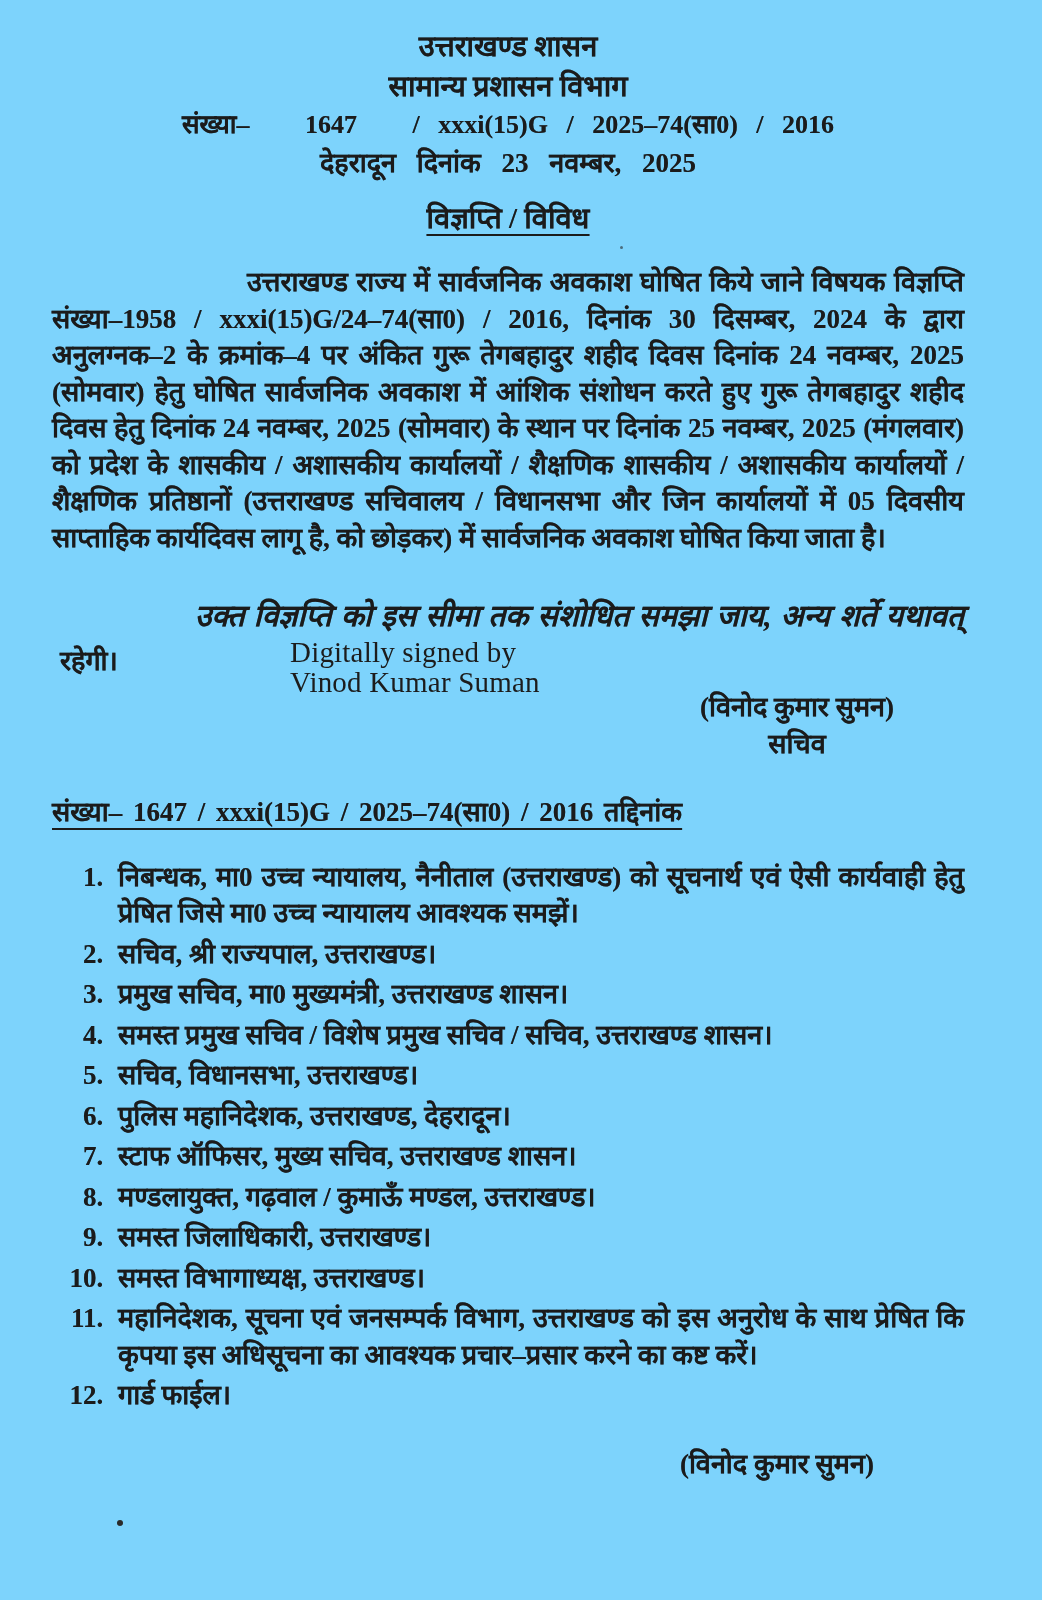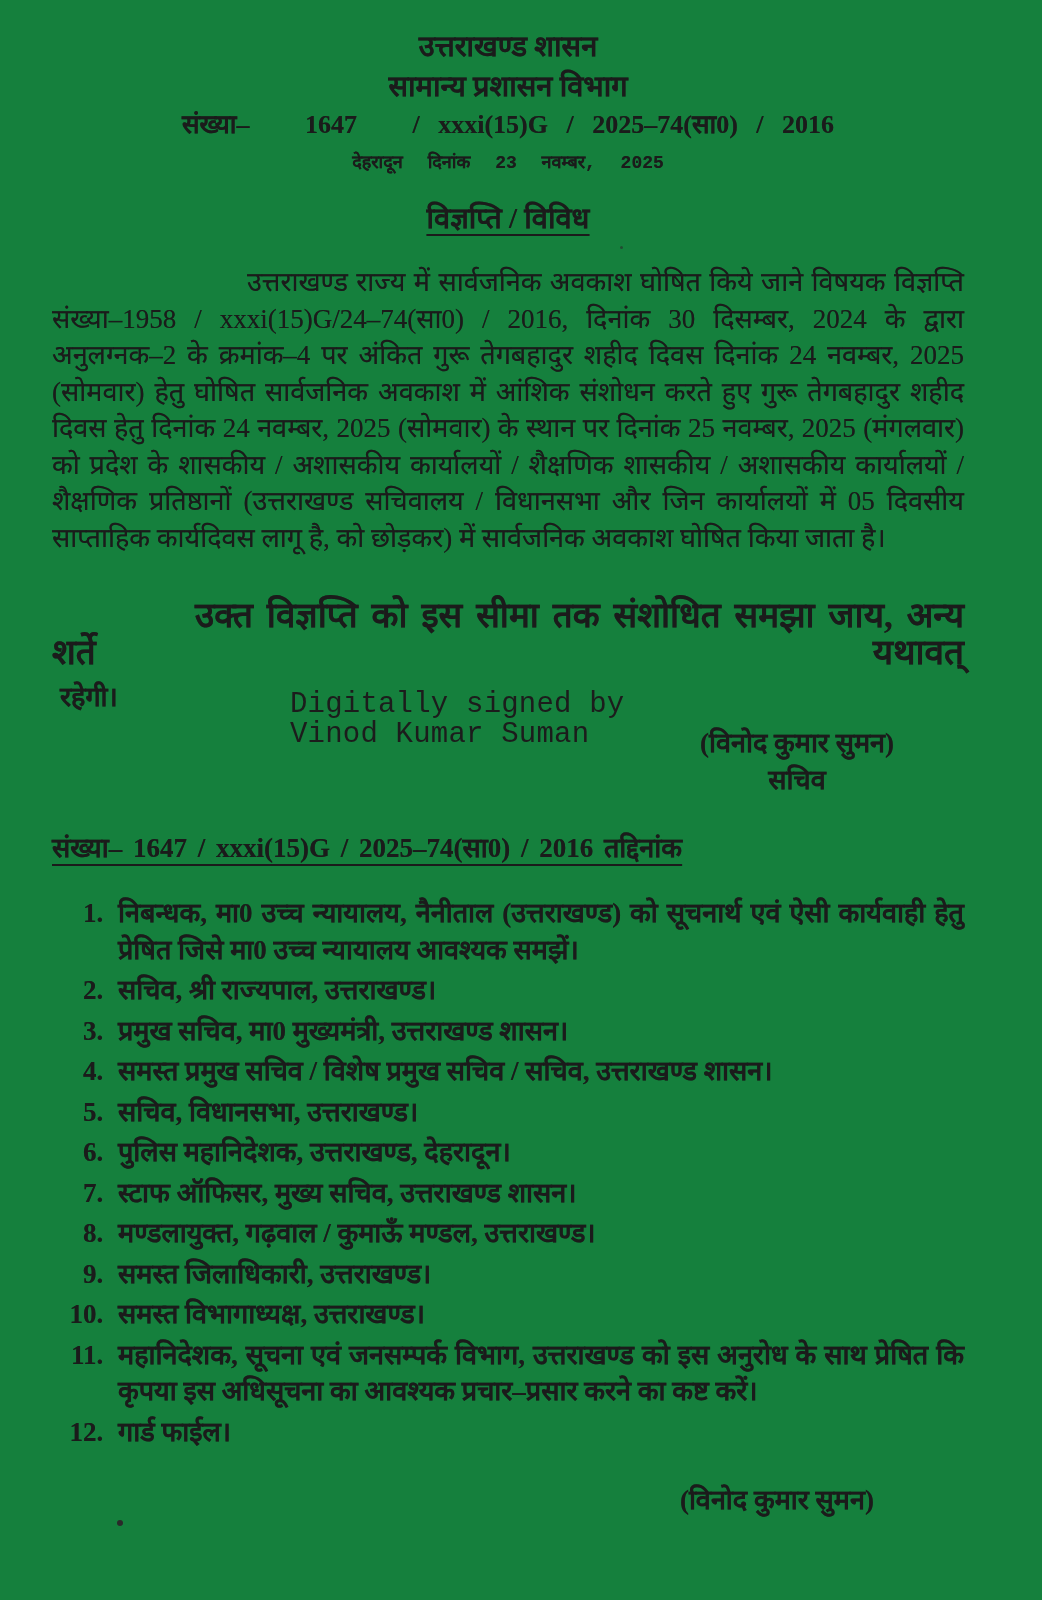--- a/index.html
+++ b/index.html
@@ -1,69 +1,70 @@
 <!DOCTYPE html>
 <html lang="hi"><head>
 <meta charset="utf-8">
 <style>
   html, body { margin: 0; padding: 0; background: #e8e8e8; }
   .page {
     position: relative;
     width: 1042px;
     height: 1600px;
     margin: 0 auto;
-    background: #15803d;
+    background: #7dd3fc;
     color: #1b1b1b;
     font-family: "Liberation Serif", "DejaVu Serif", serif;
     overflow: hidden;
     text-shadow: 0 0 0.6px rgba(20,20,20,0.55);
   }
   .content { padding: 26px 78px 0 52px; }
 
   .center { text-align: center; }
   .org   { font-size: 29px; font-weight: 700; line-height: 40px; }
   .dept  { font-size: 29px; font-weight: 700; line-height: 40px; }
   .numline {
     font-size: 26px; font-weight: 700; line-height: 38px;
     text-align: center; word-spacing: 12px; white-space: pre-wrap;
   }
   .placedate {
-    font-size: 18px; font-weight: 700; line-height: 38px;
-    text-align: center; word-spacing: 14px; font-family: Liberation Mono, monospace;
+    font-size: 27px; font-weight: 700; line-height: 38px;
+    text-align: center; word-spacing: 14px;
   }
   .subject { margin-top: 16px; font-size: 29px; font-weight: 700; line-height: 40px; text-align: center; }
   .subject span {
     text-decoration: underline;
     text-decoration-thickness: 2px;
     text-underline-offset: 6px;
   }
 
   .para1 {
     margin: 26px 0 0 0;
-    font-size: 27px; font-weight: 400; line-height: 36.5px;
+    font-size: 27px; font-weight: 700; line-height: 36.5px;
     text-align: justify;
     text-indent: 195px;
   }
 
   .para2-line1 {
     margin: 42px 0 0 0;
-    font-size: 35px; font-weight: 600; line-height: 36.5px;
+    font-size: 30px; font-weight: 600; line-height: 36.5px;
     text-indent: 143px;
     text-align: justify;
     text-align-last: justify;
+    font-style: italic;
   }
 
   .sig-area { position: relative; height: 128px; margin-top: 2px; }
   .rahegi {
     position: absolute; left: 8px; top: 4px;
     font-size: 27px; font-weight: 600;
   }
   .digital-sig {
-    position: absolute; left: 238px; top: 17px;
-    font-family: Liberation Mono, monospace;
+    position: absolute; left: 238px; top: 0;
+    font-family: Liberation Serif, serif;
     font-size: 29px; font-weight: 500; line-height: 30px;
     color: #1c1c1c; text-shadow: none; letter-spacing: 0.2px;
   }
   .signer {
     position: absolute; left: 600px; top: 52px; width: 290px;
     text-align: center;
     font-size: 27px; font-weight: 600; line-height: 37px;
   }
 
   .refline {

